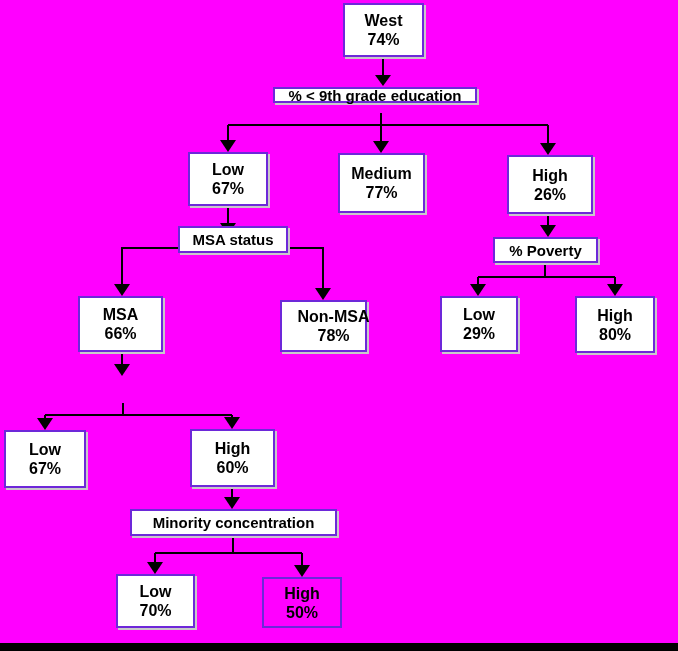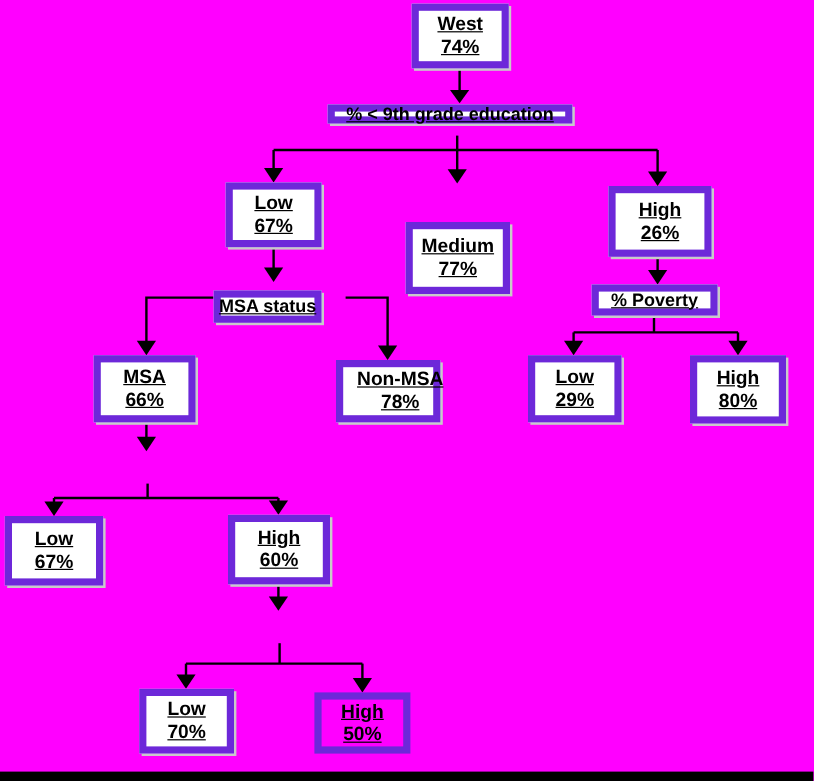--- a/index.html
+++ b/index.html
@@ -14,30 +14,29 @@
     background: #ff00ff;
     overflow: hidden;
   }
   svg.connectors {
     position: absolute; left: 0; top: 0;
   }
   .node {
     position: absolute;
     box-sizing: border-box;
     background: #ffffff;
-    border: 6px solid #6d28d9;
+    border: 2px solid #6d28d9;
     box-shadow: 2px 2px 0 #c9c9c9;
     display: flex;
     flex-direction: column;
     align-items: center;
     justify-content: center;
     text-align: center;
     font-weight: bold;
     color: #000000;
-    text-decoration: underline;
   }
   .node .lbl {
     display: block;
     font-size: 16px;
     line-height: 19px;
     white-space: nowrap;
   }
   .node.q .lbl {
     font-size: 15px;
     line-height: 17px;
@@ -120,30 +119,30 @@
   </div>
 
   <div class="node q" style="left:273px; top:87px; width:204px; height:16px;">
     <span class="lbl">% &lt; 9th grade education</span>
   </div>
 
   <div class="node" style="left:188px; top:152px; width:80px; height:54px;">
     <span class="lbl">Low</span>
     <span class="lbl">67%</span>
   </div>
-  <div class="node" style="left:338px; top:153px; width:87px; height:60px;margin-top:32px;">
+  <div class="node" style="left:338px; top:153px; width:87px; height:60px;">
     <span class="lbl">Medium</span>
     <span class="lbl">77%</span>
   </div>
   <div class="node" style="left:507px; top:155px; width:86px; height:59px;">
     <span class="lbl">High</span>
     <span class="lbl">26%</span>
   </div>
 
-  <div class="node q" style="left:178px; top:242px; width:90px; height:27px;">
+  <div class="node q" style="left:178px; top:226px; width:110px; height:27px;">
     <span class="lbl">MSA status</span>
   </div>
 
   <div class="node" style="left:78px; top:296px; width:85px; height:56px;">
     <span class="lbl">MSA</span>
     <span class="lbl">66%</span>
   </div>
   <div class="node" style="left:280px; top:300px; width:87px; height:52px;padding-left:20px;">
     <span class="lbl">Non-MSA</span>
     <span class="lbl">78%</span>
@@ -152,20 +151,23 @@
 
   <div class="node" style="left:4px; top:430px; width:82px; height:58px;">
     <span class="lbl">Low</span>
     <span class="lbl">67%</span>
   </div>
   <div class="node" style="left:190px; top:429px; width:85px; height:58px;">
     <span class="lbl">High</span>
     <span class="lbl">60%</span>
   </div>
 
+  <div class="node q" style="left:130px; top:509px; width:207px; height:27px;">
+    <span class="lbl">Minority concentration</span>
+  </div>
 
   <div class="node" style="left:116px; top:574px; width:79px; height:54px;">
     <span class="lbl">Low</span>
     <span class="lbl">70%</span>
   </div>
   <div class="node transparent" style="left:262px; top:577px; width:80px; height:51px;">
     <span class="lbl">High</span>
     <span class="lbl">50%</span>
   </div>
 

